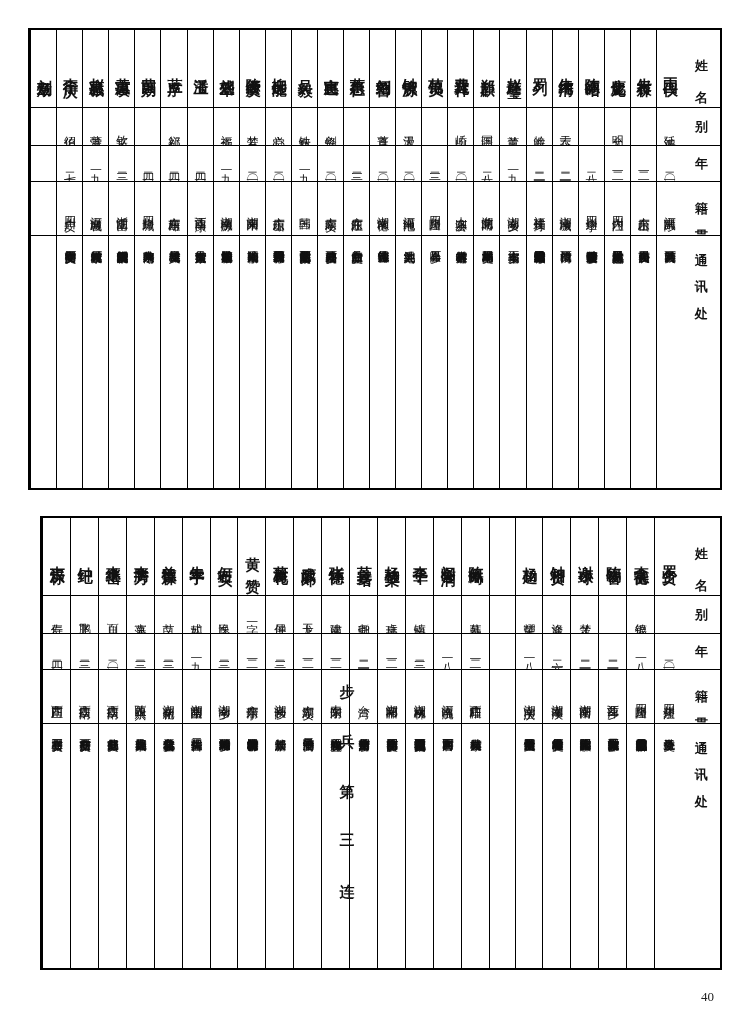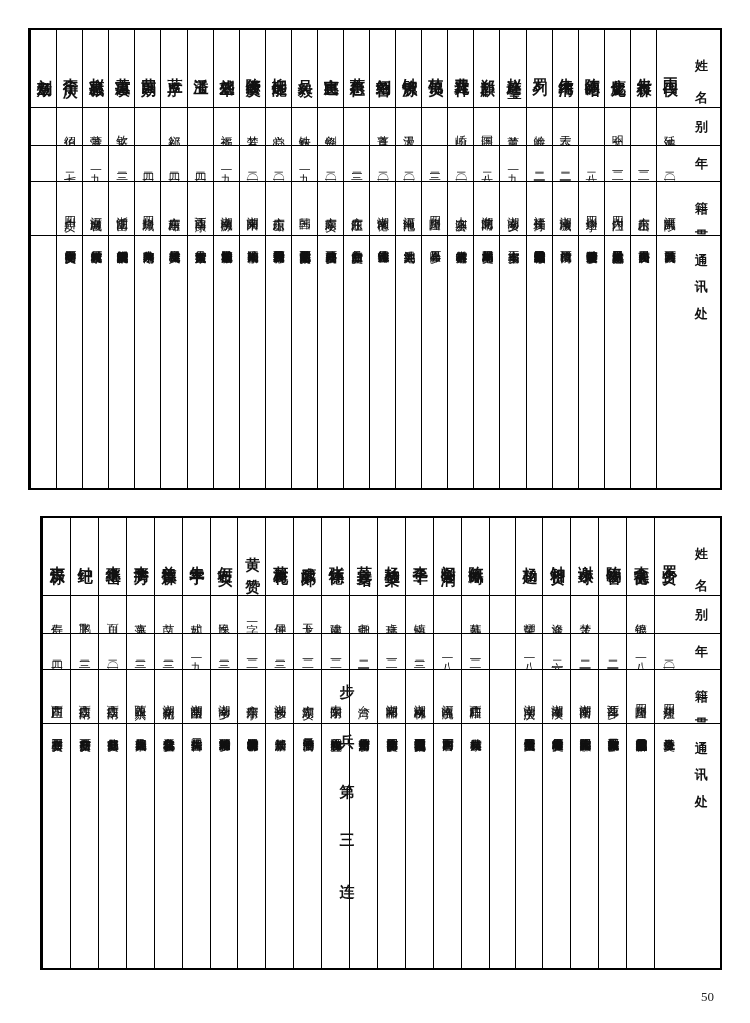--- a/index.html
+++ b/index.html
@@ -978,14 +978,14 @@
           <span class="vtext">广西同正</span>
         </div>
       <div class="cell c-addr">
           <span class="vtext">同正县新安村交</span>
         </div>
     </div>
   </div>
 
   <div class="unit-caption">步 兵 第 三 连</div>
 
-  <div class="page-number">50</div>
+  <div class="page-number">40</div>
 </div>
 
 </body></html>

